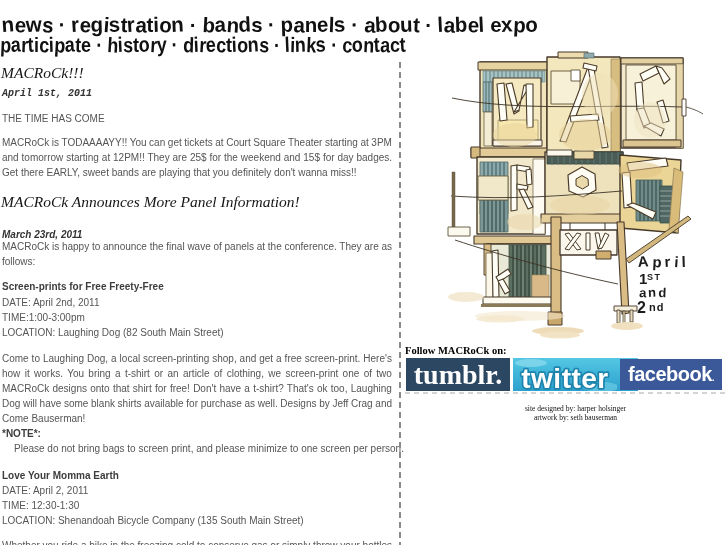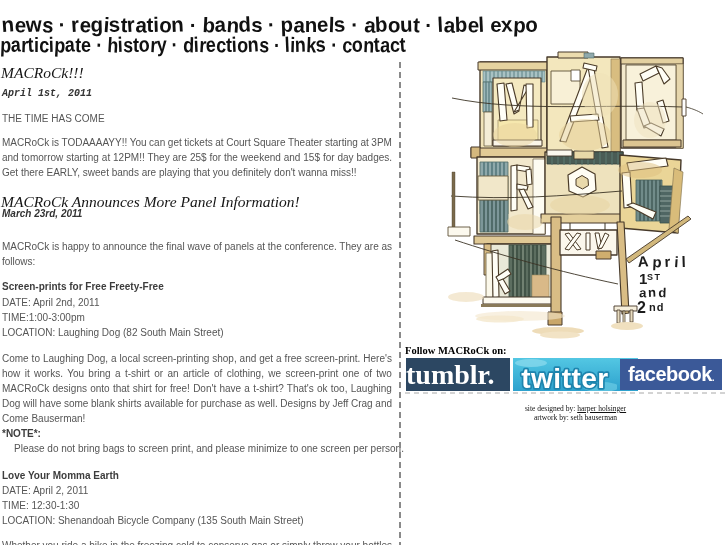--- a/index.html
+++ b/index.html
@@ -25,21 +25,21 @@
 <div class="date" style="top:85.5px;font-family:Liberation Mono, monospace;">April 1st, 2011</div>
 
 <div class="bl" style="top:110.5px;">THE TIME HAS COME</div>
 
 <div class="bl" style="top:134.5px;word-spacing:-0.18px;">MACRoCk is TODAAAAYY!! You can get tickets at Court Square Theater starting at 3PM</div>
 <div class="bl" style="top:149.5px;word-spacing:0.11px;">and tomorrow starting at 12PM!! They are 25$ for the weekend and 15$ for day badges.</div>
 <div class="bl" style="top:164.5px;">Get there EARLY, sweet bands are playing that you definitely don't wanna miss!!</div>
 
 <div class="h" style="top:193.5px;">MACRoCk Announces More Panel Information!</div>
 
-<div class="date" style="top:206px;text-align:center;">March 23rd, 2011</div>
+<div class="date" style="top:227px;text-align:center;">March 23rd, 2011</div>
 
 <div class="bl" style="top:238.5px;word-spacing:-0.04px;">MACRoCk is happy to announce the final wave of panels at the conference. They are as</div>
 <div class="bl" style="top:253.5px;">follows:</div>
 
 <div class="bl b" style="top:278.5px;">Screen-prints for Free Freety-Free</div>
 
 <div class="bl" style="top:294.5px;">DATE: April 2nd, 2011<br>TIME:1:00-3:00pm<br>LOCATION: Laughing Dog (82 South Main Street)</div>
 
 <div class="bl" style="top:350.5px;word-spacing:0.17px;">Come to Laughing Dog, a local screen-printing shop, and get a free screen-print. Here's</div>
 <div class="bl" style="top:365.5px;word-spacing:1.58px;">how it works. You bring a t-shirt or an article of clothing, we screen-print one of two</div>
@@ -57,40 +57,40 @@
 
 <div class="bl" style="top:538px;word-spacing:-0.01px;">Whether you ride a bike in the freezing cold to conserve gas or simply throw your bottles</div>
 
 <svg width="6" height="483" style="position:absolute;left:397px;top:62px;">
   <line x1="3" y1="0" x2="3" y2="483" stroke="#8a8a8a" stroke-width="2" stroke-dasharray="6,4"></line>
 </svg>
 
 <div style="position:absolute;left:405px;top:346px;font:bold 10.5px/10px 'Liberation Serif',serif;color:#000;">Follow MACRoCk on:</div>
 
 <div style="position:absolute;left:406px;top:358px;width:104px;height:33px;background:#2c4762;">
-  <div style="text-align:left;font:bold 28px/33px 'Liberation Serif',serif;color:#fff;">tumblr.</div>
+  <div style="text-align:center;font:bold 28px/33px 'Liberation Serif',serif;color:#fff;">tumblr.</div>
 </div>
 
 <div style="position:absolute;left:513px;top:358px;width:125px;height:33px;background:linear-gradient(#53c7e3,#2da1cd);">
 <svg width="104" height="33">
   <ellipse cx="18" cy="5" rx="16" ry="4" fill="#8edcee" opacity="0.7"></ellipse>
   <ellipse cx="88" cy="29" rx="18" ry="5" fill="#74d2e8" opacity="0.6"></ellipse>
   <text x="52" y="30" text-anchor="middle" font-family="Liberation Sans, sans-serif" font-size="28" font-weight="bold" fill="#ffffff" stroke="#1d84ad" stroke-width="3.4" letter-spacing="0.5" paint-order="stroke" stroke-linejoin="round">twitter</text>
 </svg>
 </div>
 
 <div style="position:absolute;left:620px;top:359px;width:102px;height:31px;background:#3b5998;">
   <div style="text-align:center;font:bold 20px/30px 'Liberation Sans',sans-serif;color:#fff;letter-spacing:-0.5px;">facebook<span style="font-size:9px;">.</span></div>
 </div>
 
 <svg width="322" height="4" style="position:absolute;left:405px;top:390.5px;">
   <line x1="0" y1="2" x2="322" y2="2" stroke="#a8a8a8" stroke-width="1" stroke-dasharray="5,4"></line>
 </svg>
 
-<div style="position:absolute;left:427px;top:405px;width:297px;text-align:center;font:7.5px/8.5px 'Liberation Serif',serif;color:#111;">site designed by: <span style="text-decoration:underline;">harper holsinger</span><br>artwork by: seth bauserman</div>
+<div style="position:absolute;left:427px;top:405px;width:297px;text-align:center;font:7.5px/8.5px 'Liberation Serif',serif;color:#111;">site designed by: <span style="">harper holsinger</span><br>artwork by: seth bauserman</div>
 
 <svg width="280" height="300" viewBox="435 48 280 300" style="position:absolute;left:435px;top:48px;">
   <g stroke-linejoin="round">
 
   <g>
     <rect x="480" y="62" width="67" height="88" fill="#f1e4ba" stroke="#46392a" stroke-width="1.4"></rect>
     <rect x="478" y="62" width="71" height="8" fill="#e6d3a0" stroke="#46392a" stroke-width="1"></rect>
     <rect x="483" y="71" width="62" height="11" fill="#a9c2c4" stroke="#5d7f82" stroke-width="0.6"></rect>
     <path d="M486 71v11M490 71v11M494 71v11M498 71v11M502 71v11M506 71v11M510 71v11M514 71v11M518 71v11M522 71v11M526 71v11M530 71v11M534 71v11M538 71v11M542 71v11" stroke="#6a8d90" stroke-width="1.2" fill="none"></path>
     <rect x="483" y="82" width="9" height="30" fill="#9db8ba" stroke="#4e6a66" stroke-width="0.8"></rect>

